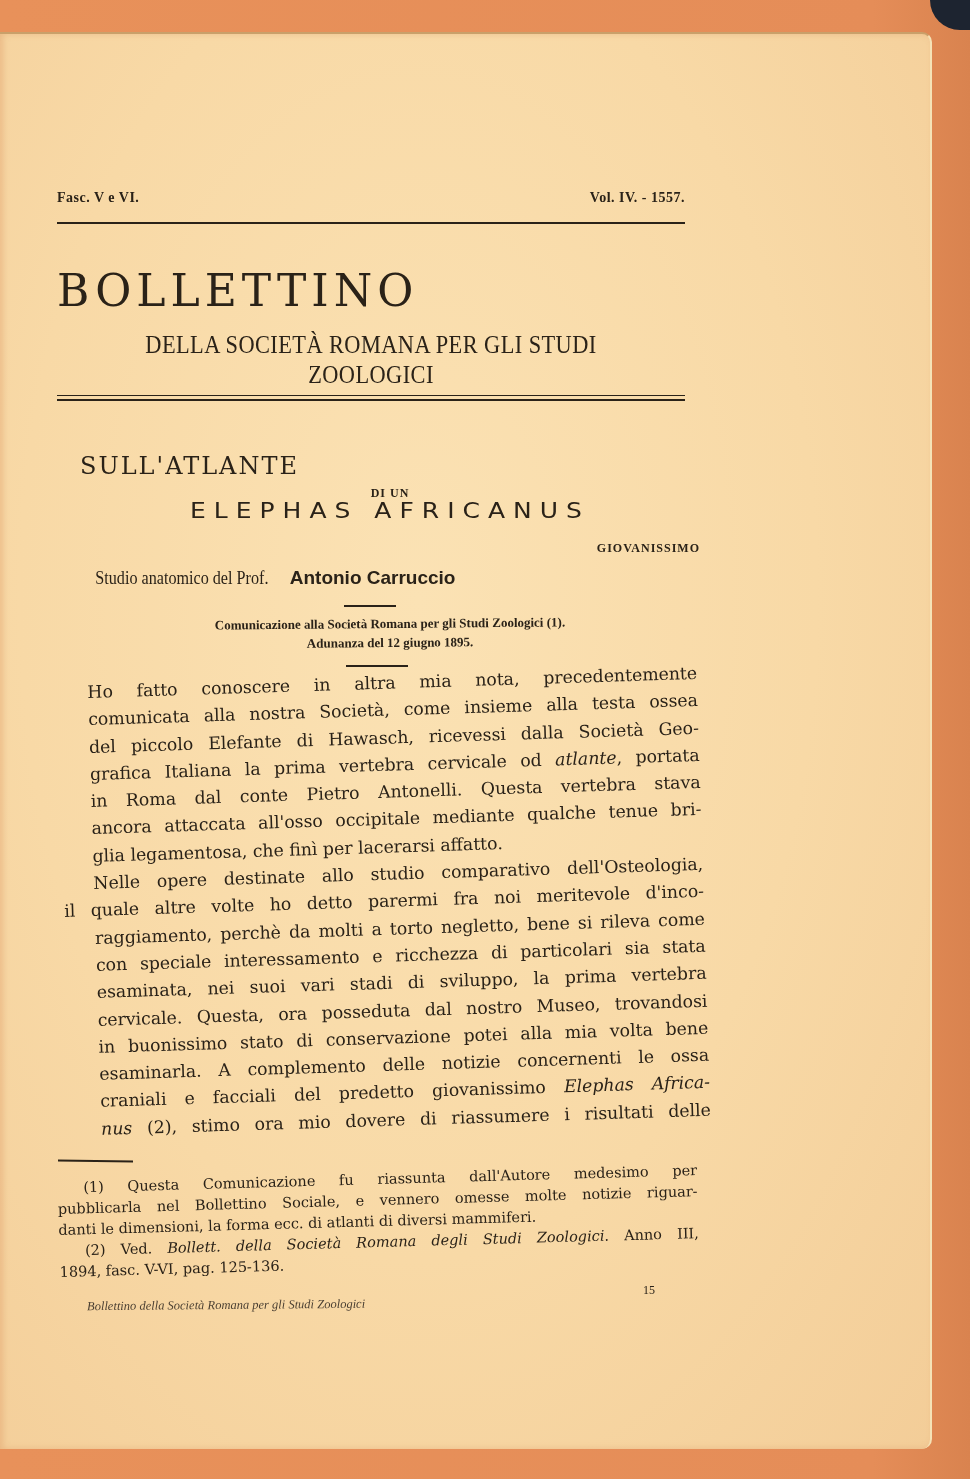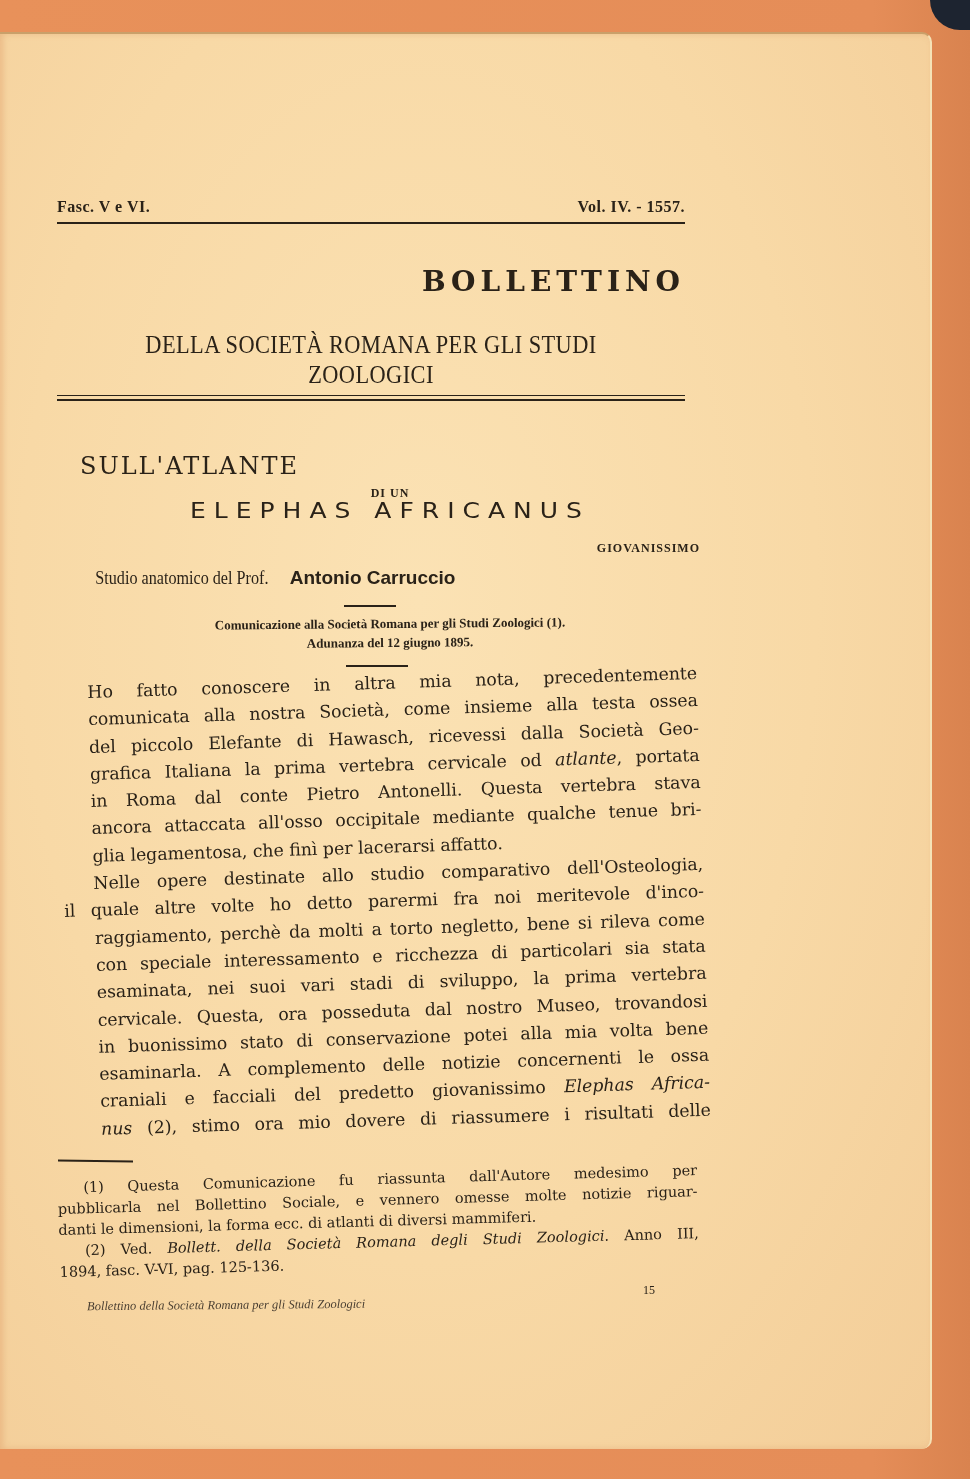--- a/index.html
+++ b/index.html
@@ -21,33 +21,33 @@
     }
     .page {
       position: absolute; left: 0; top: 32px; width: 930px; height: 1415px;
       background: radial-gradient(ellipse at 45% 40%, #fbe2b4 0%, #f8d9a6 55%, #f3cd98 100%);
       border-right: 2px solid #f5e2b6;
       border-top: 2px solid #c9a06a;
       border-radius: 0 10px 10px 0;
       box-shadow: inset 3px 0 6px rgba(214,140,90,0.35);
     }
     .header-line {
-      position: absolute; left: 57px; top: 198px; width: 628px;
+      position: absolute; left: 57px; top: 190px; width: 628px;
       display: flex; justify-content: space-between; align-items: flex-start;
-      font-family: "Liberation Serif", serif; font-weight: bold; font-size: 16px;
+      font-family: "Liberation Serif", serif; font-weight: bold; font-size: 14px;
       letter-spacing: 0.5px;
     }
     .rule { position: absolute; background: #2a2218; }
     .rule-top { left: 57px; top: 222px; width: 628px; height: 1.5px; }
     .rule-double-a { left: 57px; top: 395px; width: 628px; height: 1px; }
     .rule-double-b { left: 57px; top: 399px; width: 628px; height: 2px; }
     .title {
-      position: absolute; left: 57px; top: 265px; width: 628px; text-align: right;
-      font-family: "DejaVu Serif", serif; font-size: 28px; letter-spacing: 5px;
-      font-weight: bold;
+      position: absolute; left: 57px; top: 265px; width: 628px; text-align: left;
+      font-family: "DejaVu Serif", serif; font-size: 44px; letter-spacing: 5px;
+      font-weight: normal;
     }
     .subtitle {
       position: absolute; left: 57px; top: 330px; width: 628px; text-align: center;
       font-family: "Liberation Serif", serif; font-size: 26px; letter-spacing: 0.5px;
       transform: scaleX(0.86); transform-origin: center;
     }
     .art-pre {
       position: absolute; left: 80px; top: 452px; width: 620px; 
       font-family: "DejaVu Serif", serif; font-size: 24px; letter-spacing: 2px;
     }

